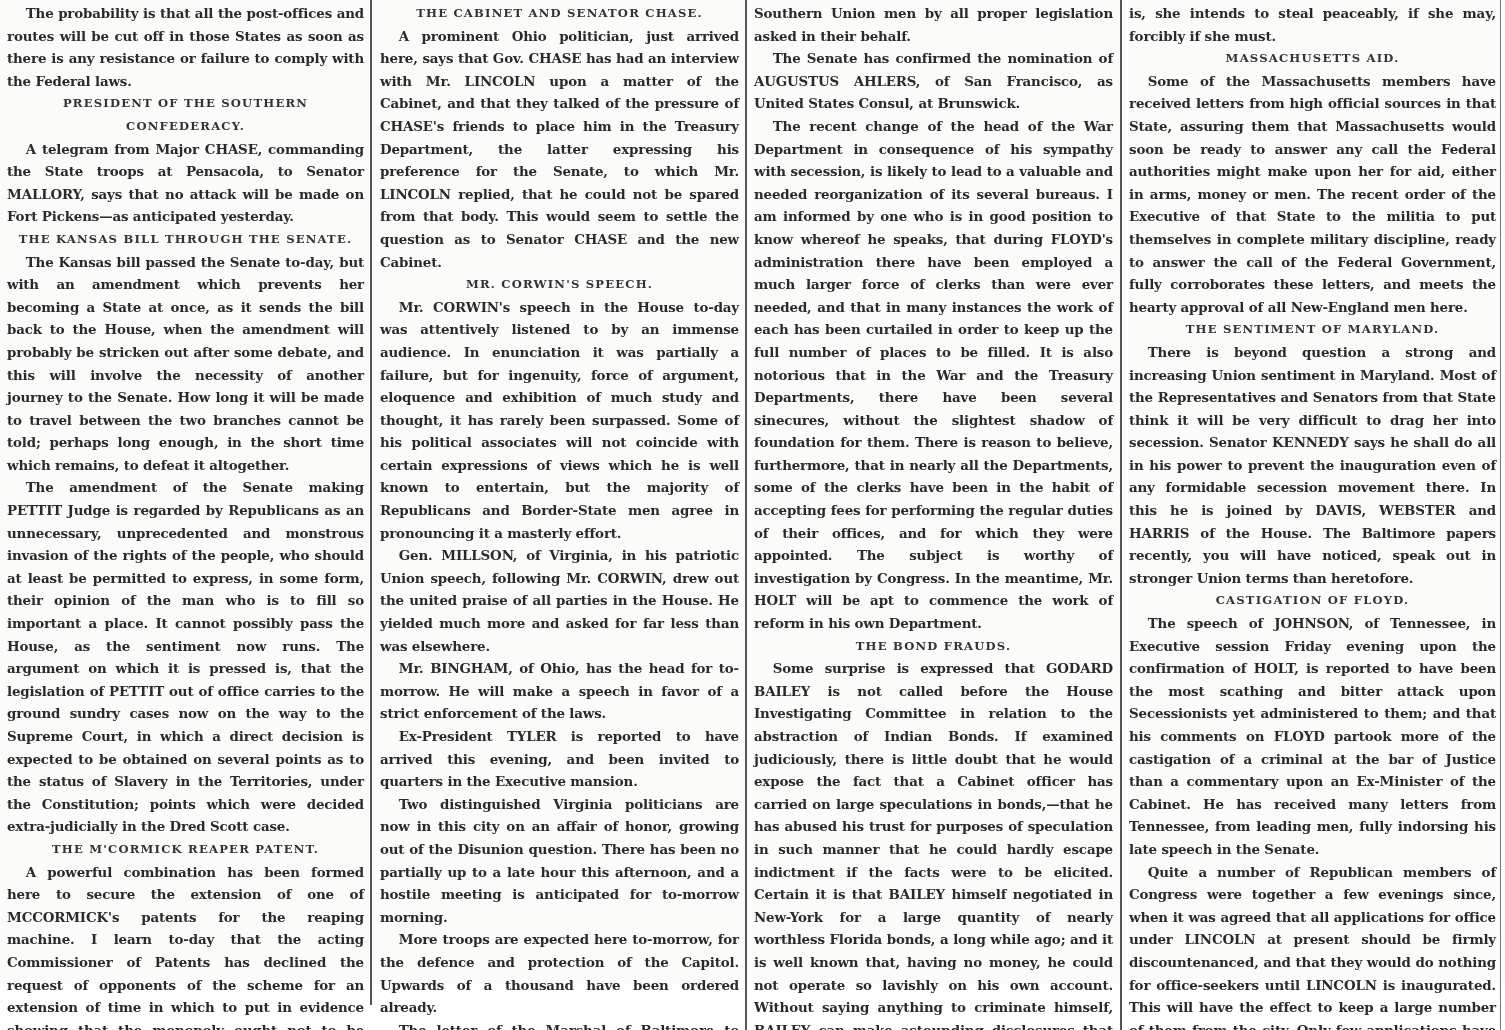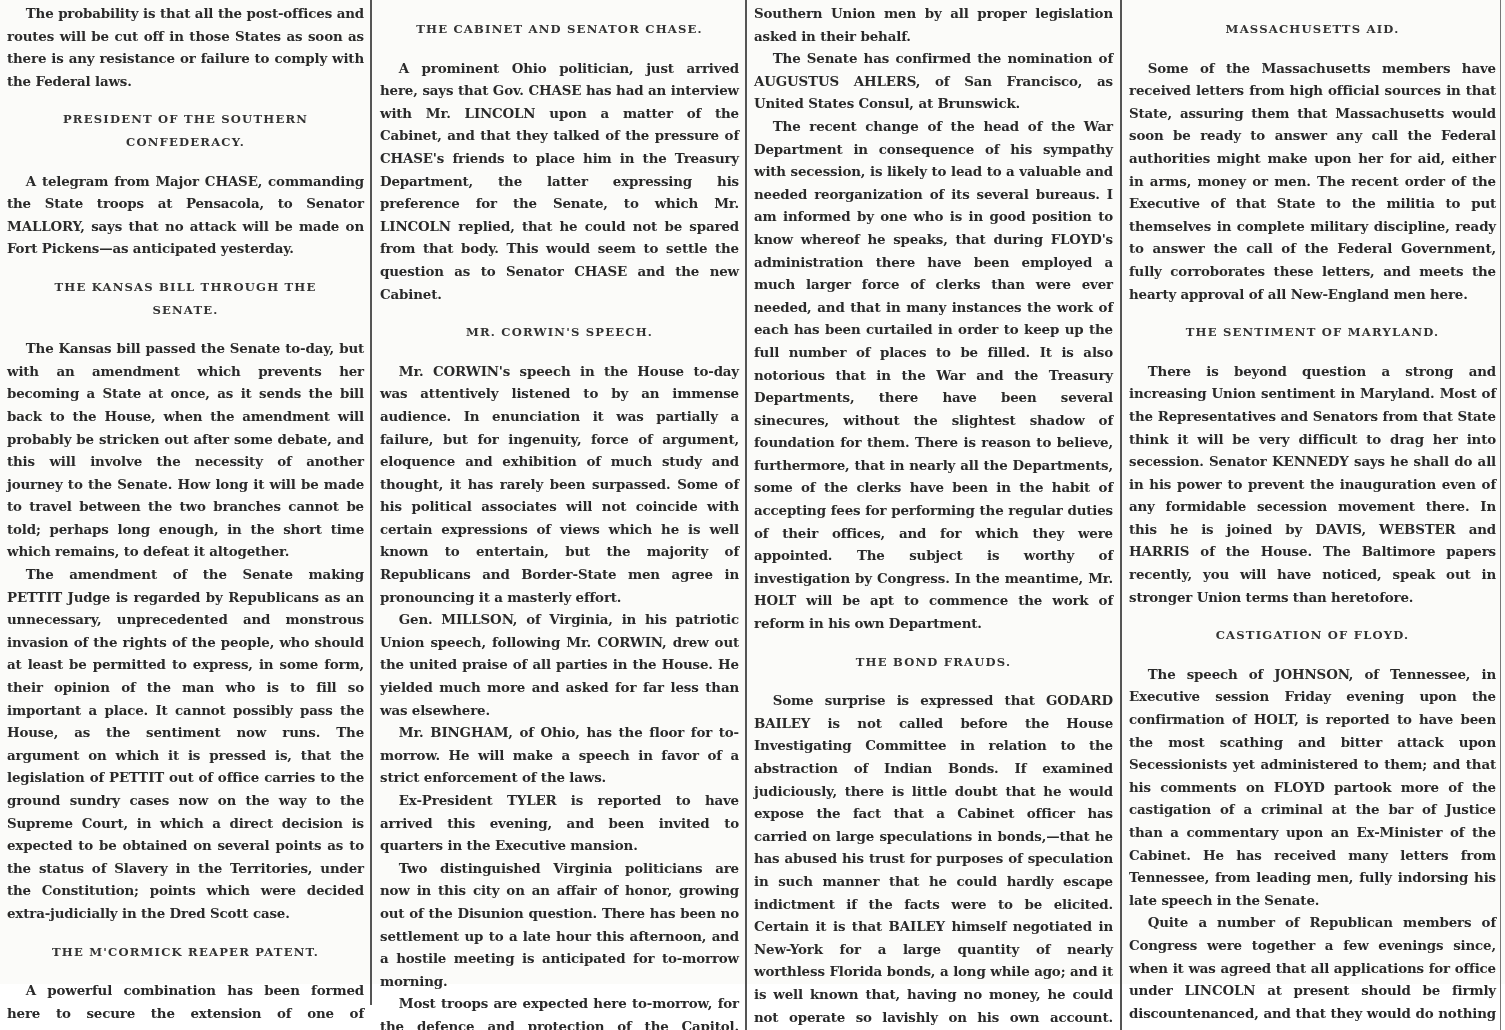--- a/index.html
+++ b/index.html
@@ -12,21 +12,21 @@
   #col1{left:0;width:370px;}
   #col2{left:373px;width:372px;}
   #col3{left:747px;width:372px;}
   #col4{left:1122px;width:380px;}
   .rule{position:absolute;top:0;width:2px;background:#555;}
   #rule1{left:370px;height:1005px;}
   #rule2{left:745px;height:1030px;}
   #rule3{left:1120px;height:1030px;}
   #rule4{left:1500px;height:1030px;background:#777;width:1px;}
   p{margin:0;text-indent:1.4em;}
-  h3{margin:16px;font-size:11.6px;font-weight:bold;text-align:center;letter-spacing:1.2px;
+  h3{margin:0;font-size:11.6px;font-weight:bold;text-align:center;letter-spacing:1.2px;
      line-height:22.6px;text-transform:uppercase;color:#333;}
 </style>
 </head>
 <body>
 
 <div class="page">
   <div class="rule" id="rule1"></div>
   <div class="rule" id="rule2"></div>
   <div class="rule" id="rule3"></div>
   <div class="rule" id="rule4"></div>
@@ -40,34 +40,35 @@
       <p>The amendment of the Senate making PETTIT Judge is regarded by Republicans as an unnecessary, unprecedented and monstrous invasion of the rights of the people, who should at least be permitted to express, in some form, their opinion of the man who is to fill so important a place. It cannot possibly pass the House, as the sentiment now runs. The argument on which it is pressed is, that the legislation of PETTIT out of office carries to the ground sundry cases now on the way to the Supreme Court, in which a direct decision is expected to be obtained on several points as to the status of Slavery in the Territories, under the Constitution; points which were decided extra-judicially in the Dred Scott case.</p>
       <h3>THE M'CORMICK REAPER PATENT.</h3>
       <p>A powerful combination has been formed here to secure the extension of one of MCCORMICK's patents for the reaping machine. I learn to-day that the acting Commissioner of Patents has declined the request of opponents of the scheme for an extension of time in which to put in evidence showing that the monopoly ought not to be renewed. Testimony is ordered to be closed on the 28th inst., and the hearing for the application for the extension of the patent is assigned for the 11th of February. The patentee has made an immense fortune by his patent, and it is considered a gross outrage upon the whole grain-growing interest of the country, to subject farmers to a further taxation for his benefit. There is great danger, however, that this will be slipped through at the heels of this Administration, unless it is watched. Let the farmers write to their Representatives to be on the alert.</p>
     </div>
   <div class="col" id="col2">
       <h3>THE CABINET AND SENATOR CHASE.</h3>
       <p>A prominent Ohio politician, just arrived here, says that Gov. CHASE has had an interview with Mr. LINCOLN upon a matter of the Cabinet, and that they talked of the pressure of CHASE's friends to place him in the Treasury Department, the latter expressing his preference for the Senate, to which Mr. LINCOLN replied, that he could not be spared from that body. This would seem to settle the question as to Senator CHASE and the new Cabinet.</p>
       <h3>MR. CORWIN'S SPEECH.</h3>
       <p>Mr. CORWIN's speech in the House to-day was attentively listened to by an immense audience. In enunciation it was partially a failure, but for ingenuity, force of argument, eloquence and exhibition of much study and thought, it has rarely been surpassed. Some of his political associates will not coincide with certain expressions of views which he is well known to entertain, but the majority of Republicans and Border-State men agree in pronouncing it a masterly effort.</p>
       <p>Gen. MILLSON, of Virginia, in his patriotic Union speech, following Mr. CORWIN, drew out the united praise of all parties in the House. He yielded much more and asked for far less than was elsewhere.</p>
-      <p>Mr. BINGHAM, of Ohio, has the floor for to-morrow. He will make a speech in favor of a strict enforcement of the laws.</p>
+      <p>Mr. BINGHAM, of Ohio, has the head for to-morrow. He will make a speech in favor of a strict enforcement of the laws.</p>
       <p>Ex-President TYLER is reported to have arrived this evening, and been invited to quarters in the Executive mansion.</p>
-      <p>Two distinguished Virginia politicians are now in this city on an affair of honor, growing out of the Disunion question. There has been no settlement up to a late hour this afternoon, and a hostile meeting is anticipated for to-morrow morning.</p>
-      <p>Most troops are expected here to-morrow, for the defence and protection of the Capitol. Upwards of a thousand have been ordered already.</p>
+      <p>Two distinguished Virginia politicians are now in this city on an affair of honor, growing out of the Disunion question. There has been no partially up to a late hour this afternoon, and a hostile meeting is anticipated for to-morrow morning.</p>
+      <p>More troops are expected here to-morrow, for the defence and protection of the Capitol. Upwards of a thousand have been ordered already.</p>
       <p>The letter of the Marshal of Baltimore to Mayor BERRETT, assuring him there was no secret organization in that city within his knowledge, will tend somewhat to quiet these fears. But that such an organization did exist in the very Capital itself when Capt. STONE was appointed there can be no doubt, and there are strong reasons to believe that it extended elsewhere.</p>
     </div>
   <div class="col" id="col3">
       <p style="text-indent: 0px;">Southern Union men by all proper legislation asked in their behalf.</p>
       <p>The Senate has confirmed the nomination of AUGUSTUS AHLERS, of San Francisco, as United States Consul, at Brunswick.</p>
       <p>The recent change of the head of the War Department in consequence of his sympathy with secession, is likely to lead to a valuable and needed reorganization of its several bureaus. I am informed by one who is in good position to know whereof he speaks, that during FLOYD's administration there have been employed a much larger force of clerks than were ever needed, and that in many instances the work of each has been curtailed in order to keep up the full number of places to be filled. It is also notorious that in the War and the Treasury Departments, there have been several sinecures, without the slightest shadow of foundation for them. There is reason to believe, furthermore, that in nearly all the Departments, some of the clerks have been in the habit of accepting fees for performing the regular duties of their offices, and for which they were appointed. The subject is worthy of investigation by Congress. In the meantime, Mr. HOLT will be apt to commence the work of reform in his own Department.</p>
       <h3>THE BOND FRAUDS.</h3>
       <p>Some surprise is expressed that GODARD BAILEY is not called before the House Investigating Committee in relation to the abstraction of Indian Bonds. If examined judiciously, there is little doubt that he would expose the fact that a Cabinet officer has carried on large speculations in bonds,—that he has abused his trust for purposes of speculation in such manner that he could hardly escape indictment if the facts were to be elicited. Certain it is that BAILEY himself negotiated in New-York for a large quantity of nearly worthless Florida bonds, a long while ago; and it is well known that, having no money, he could not operate so lavishly on his own account. Without saying anything to criminate himself, BAILEY can make astounding disclosures that ought not to remain covered up. Let him be examined by all means.</p>
     </div>
   <div class="col" id="col4">
+      <p style="text-indent: 0px;">is, she intends to steal peaceably, if she may, forcibly if she must.</p>
       <h3>MASSACHUSETTS AID.</h3>
       <p>Some of the Massachusetts members have received letters from high official sources in that State, assuring them that Massachusetts would soon be ready to answer any call the Federal authorities might make upon her for aid, either in arms, money or men. The recent order of the Executive of that State to the militia to put themselves in complete military discipline, ready to answer the call of the Federal Government, fully corroborates these letters, and meets the hearty approval of all New-England men here.</p>
       <h3>THE SENTIMENT OF MARYLAND.</h3>
       <p>There is beyond question a strong and increasing Union sentiment in Maryland. Most of the Representatives and Senators from that State think it will be very difficult to drag her into secession. Senator KENNEDY says he shall do all in his power to prevent the inauguration even of any formidable secession movement there. In this he is joined by DAVIS, WEBSTER and HARRIS of the House. The Baltimore papers recently, you will have noticed, speak out in stronger Union terms than heretofore.</p>
       <h3>CASTIGATION OF FLOYD.</h3>
       <p>The speech of JOHNSON, of Tennessee, in Executive session Friday evening upon the confirmation of HOLT, is reported to have been the most scathing and bitter attack upon Secessionists yet administered to them; and that his comments on FLOYD partook more of the castigation of a criminal at the bar of Justice than a commentary upon an Ex-Minister of the Cabinet. He has received many letters from Tennessee, from leading men, fully indorsing his late speech in the Senate.</p>
       <p>Quite a number of Republican members of Congress were together a few evenings since, when it was agreed that all applications for office under LINCOLN at present should be firmly discountenanced, and that they would do nothing for office-seekers until LINCOLN is inaugurated. This will have the effect to keep a large number of them from the city. Only few applications have been made thus far, as I can learn, which certainly indicates that the people just now care more for the preservation of the Union than office and spoils. There are not a hundred office-seekers in town at present.</p>
     </div>
 </div>
 

